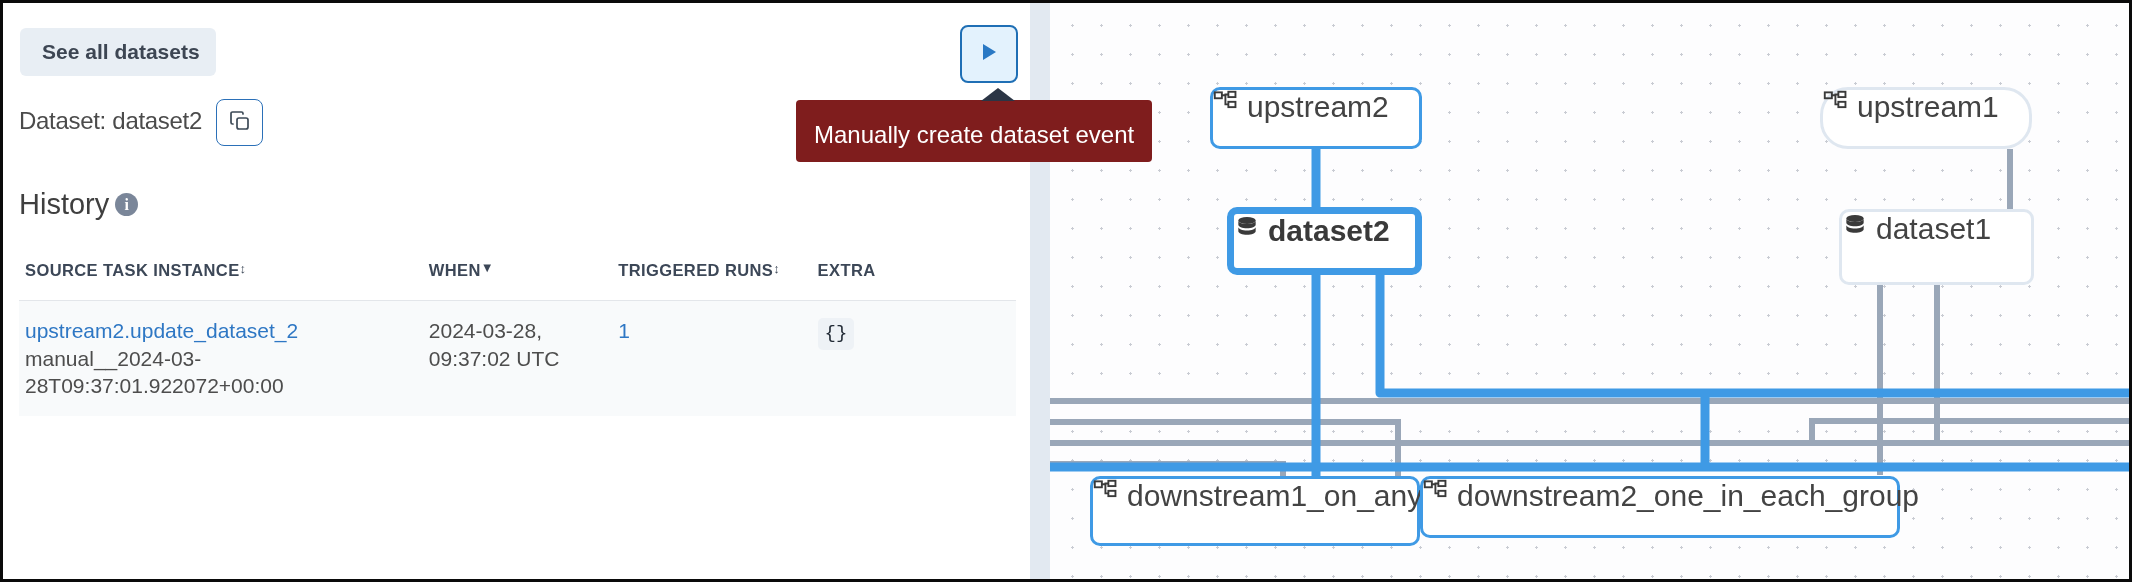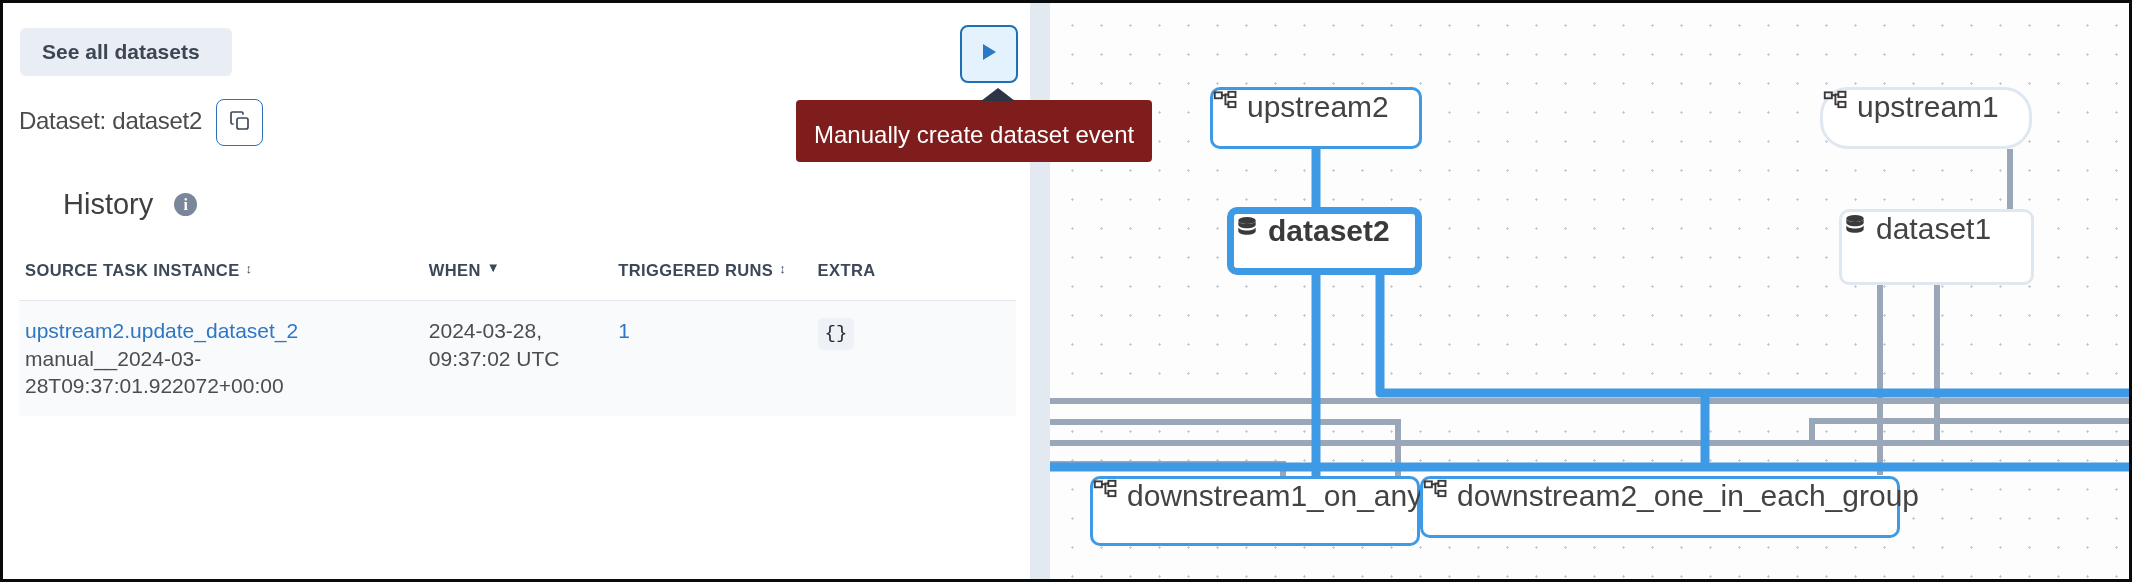--- a/index.html
+++ b/index.html
@@ -30,21 +30,21 @@
 
   .see-all-btn {
     position: absolute;
     left: 17px; top: 25px;
     background: #e8eef4;
     color: #3d4653;
     font-weight: bold;
     font-size: 21px;
     border: none;
     border-radius: 6px;
-    padding: 13px 32px 14px 22px;
+    padding: 13px 16px 14px 22px;
     line-height: 1;
     cursor: pointer;
     font-family: "Liberation Sans", sans-serif;
   }
 
   .title-row {
     position: absolute;
     left: 16px; top: 92px;
     display: flex;
     align-items: center;
@@ -63,21 +63,21 @@
     border-radius: 8px;
     background: #fff;
     display: flex; align-items: center; justify-content: center;
     cursor: pointer;
     margin-top: 4px;
   }
 
   .history-row {
     position: absolute;
     left: 16px; top: 185px;
-    display: flex; align-items: center; gap: 21px; margin-left: 44px;
+    display: flex; align-items: center; gap: 6px;
   }
   .history-label { font-size: 29px; color: #3f3f3f; }
   .info-icon {
     width: 23px; height: 23px; border-radius: 50%;
     background: #7a8699; color:#fff;
     display:flex;align-items:center;justify-content:center;
     font-size: 16px; font-weight: bold;
     font-family: "Liberation Serif", serif;
     cursor: pointer;
   }
@@ -94,21 +94,21 @@
     text-align: left;
     font-size: 16.5px;
     font-weight: bold;
     letter-spacing: 0.4px;
     color: #3c4757;
     padding: 18px 6px 20px 6px;
     border-bottom: 1px solid #e3e6ea;
     vertical-align: top;
     font-family: "Liberation Sans", sans-serif;
   }
-  #history-table th .th-inner { display: inline-flex; align-items: flex-start; gap: 6px; }
+  #history-table th .th-inner { display: inline-flex; align-items: flex-start; }
   .sort-both, .sort-down { display:inline-block; line-height:1; font-size:13px; color:#3c4757; cursor:pointer; }
   .sort-both { transform: translateY(1px); }
 
   #history-table td {
     font-size: 21px;
     color: #4d4d4d;
     padding: 16px 6px;
     vertical-align: top;
     line-height: 1.32;
     word-break: break-word;

